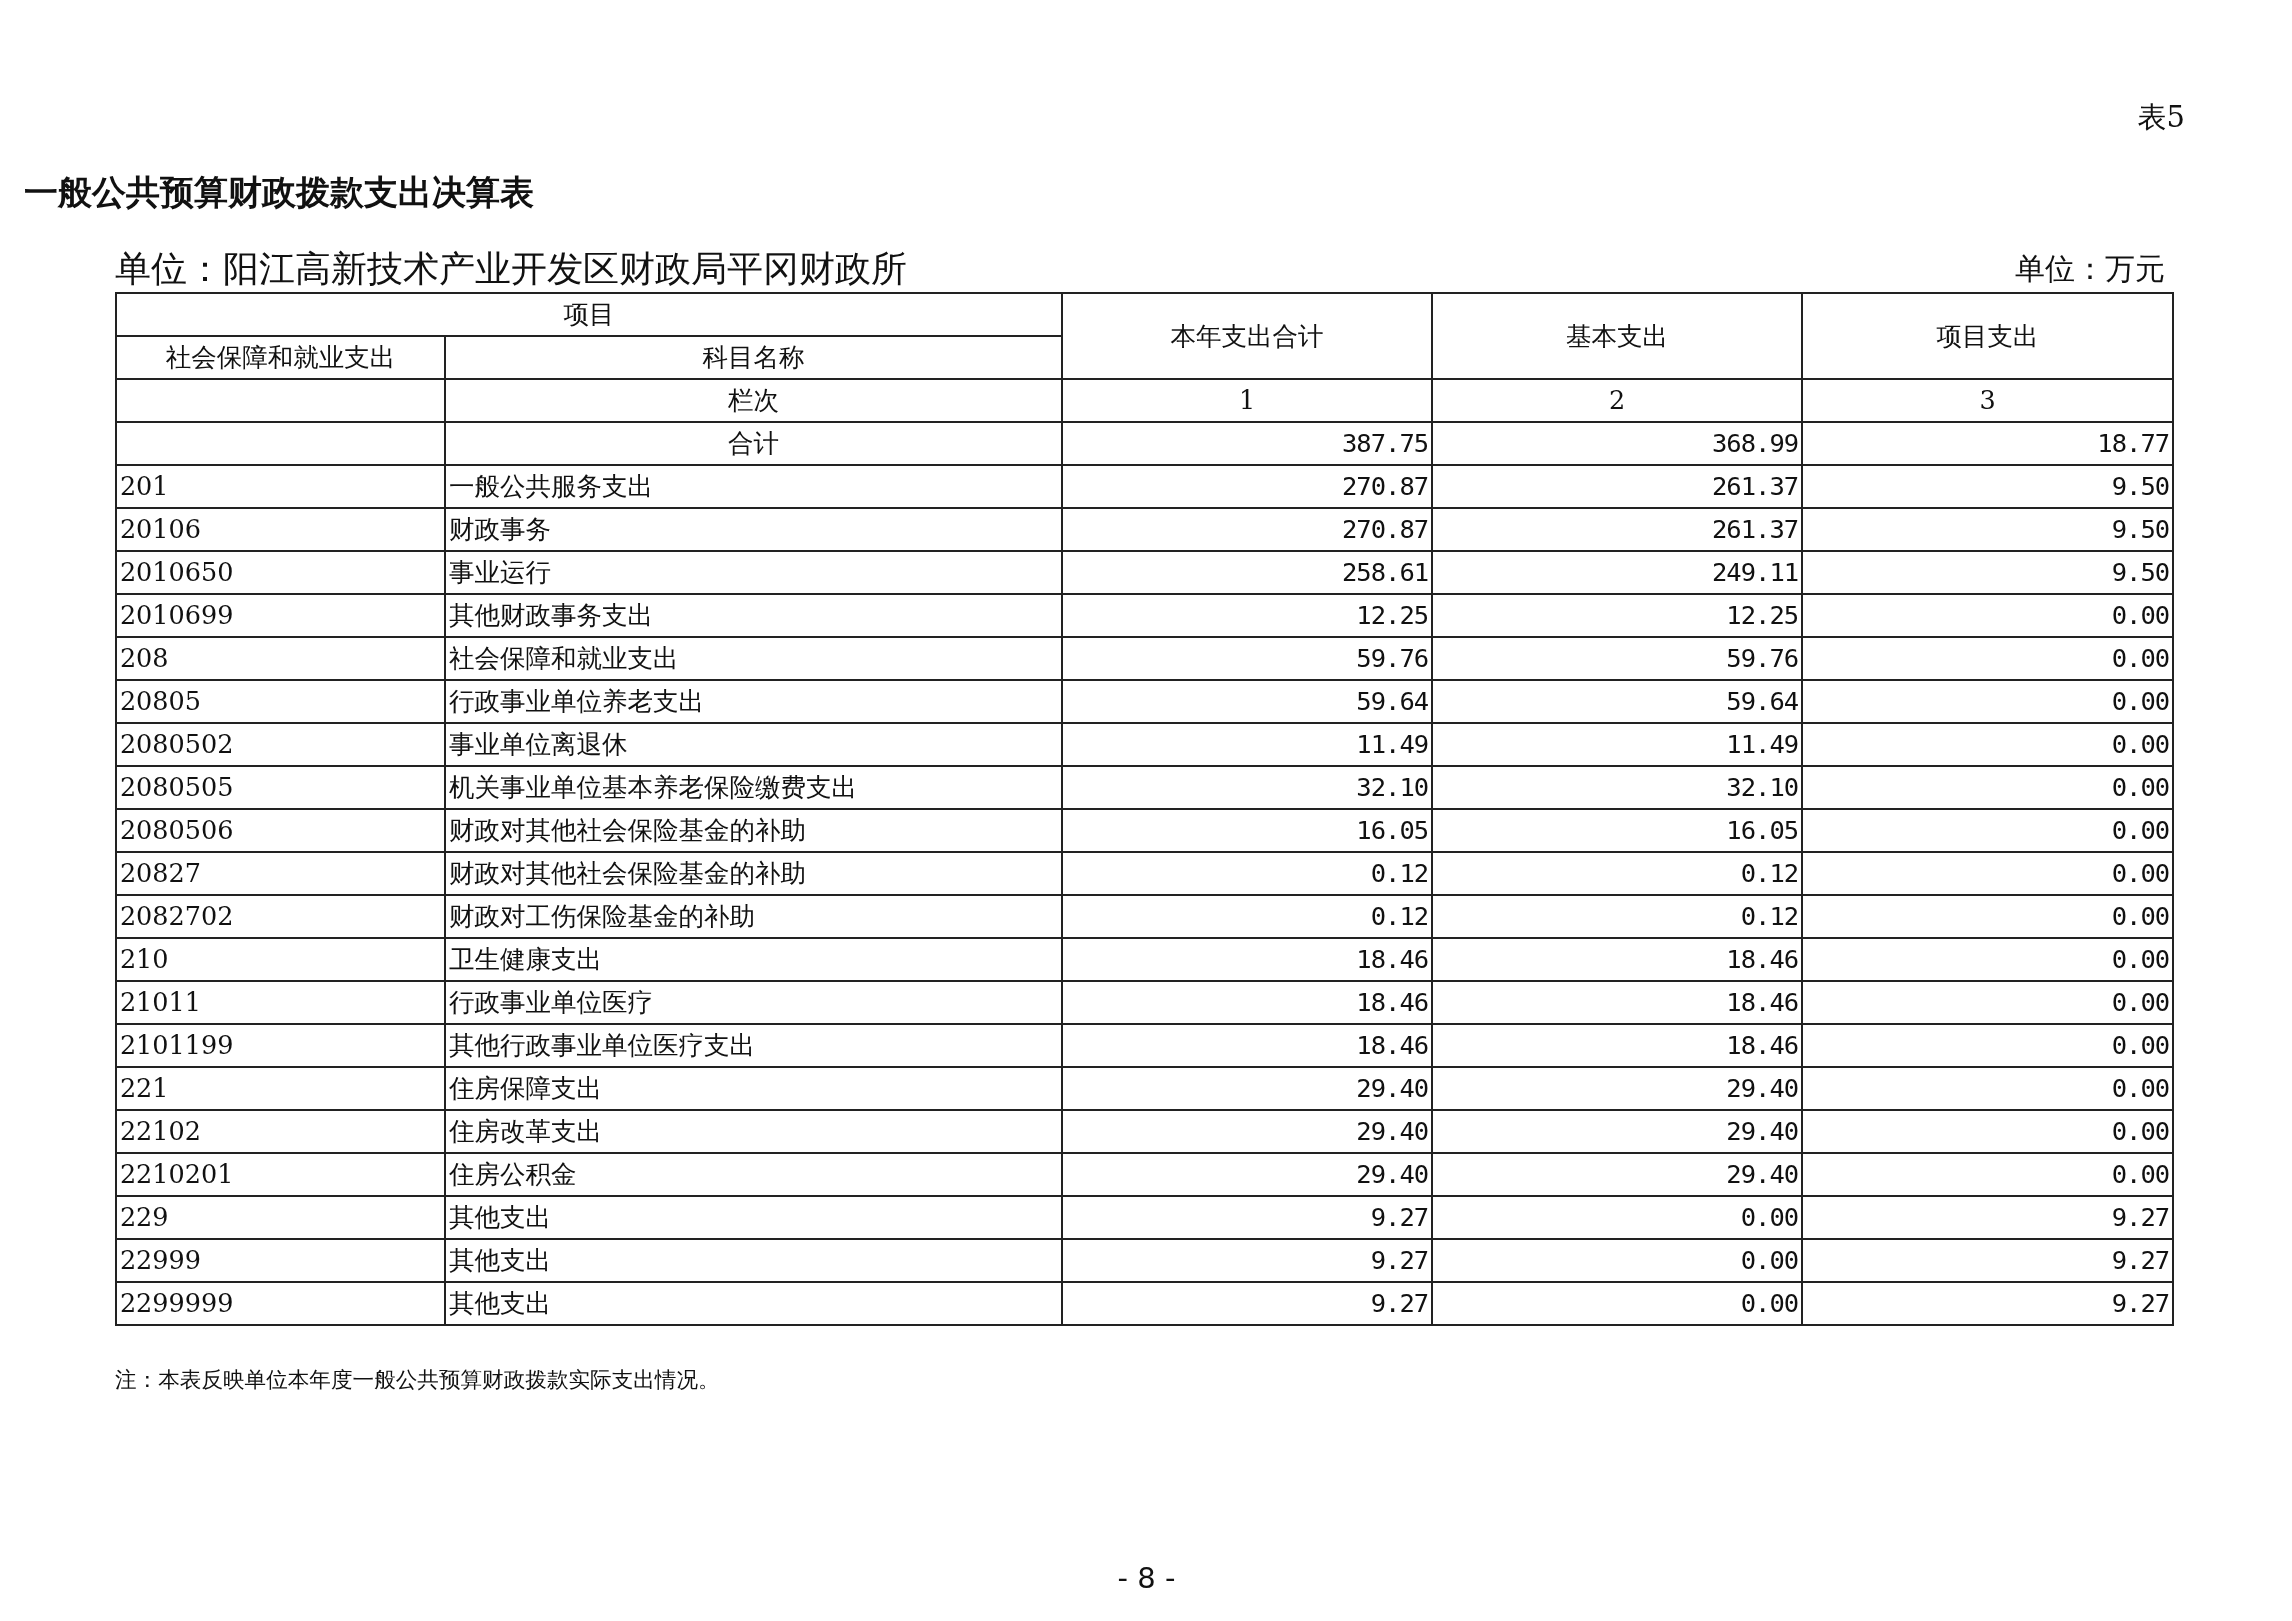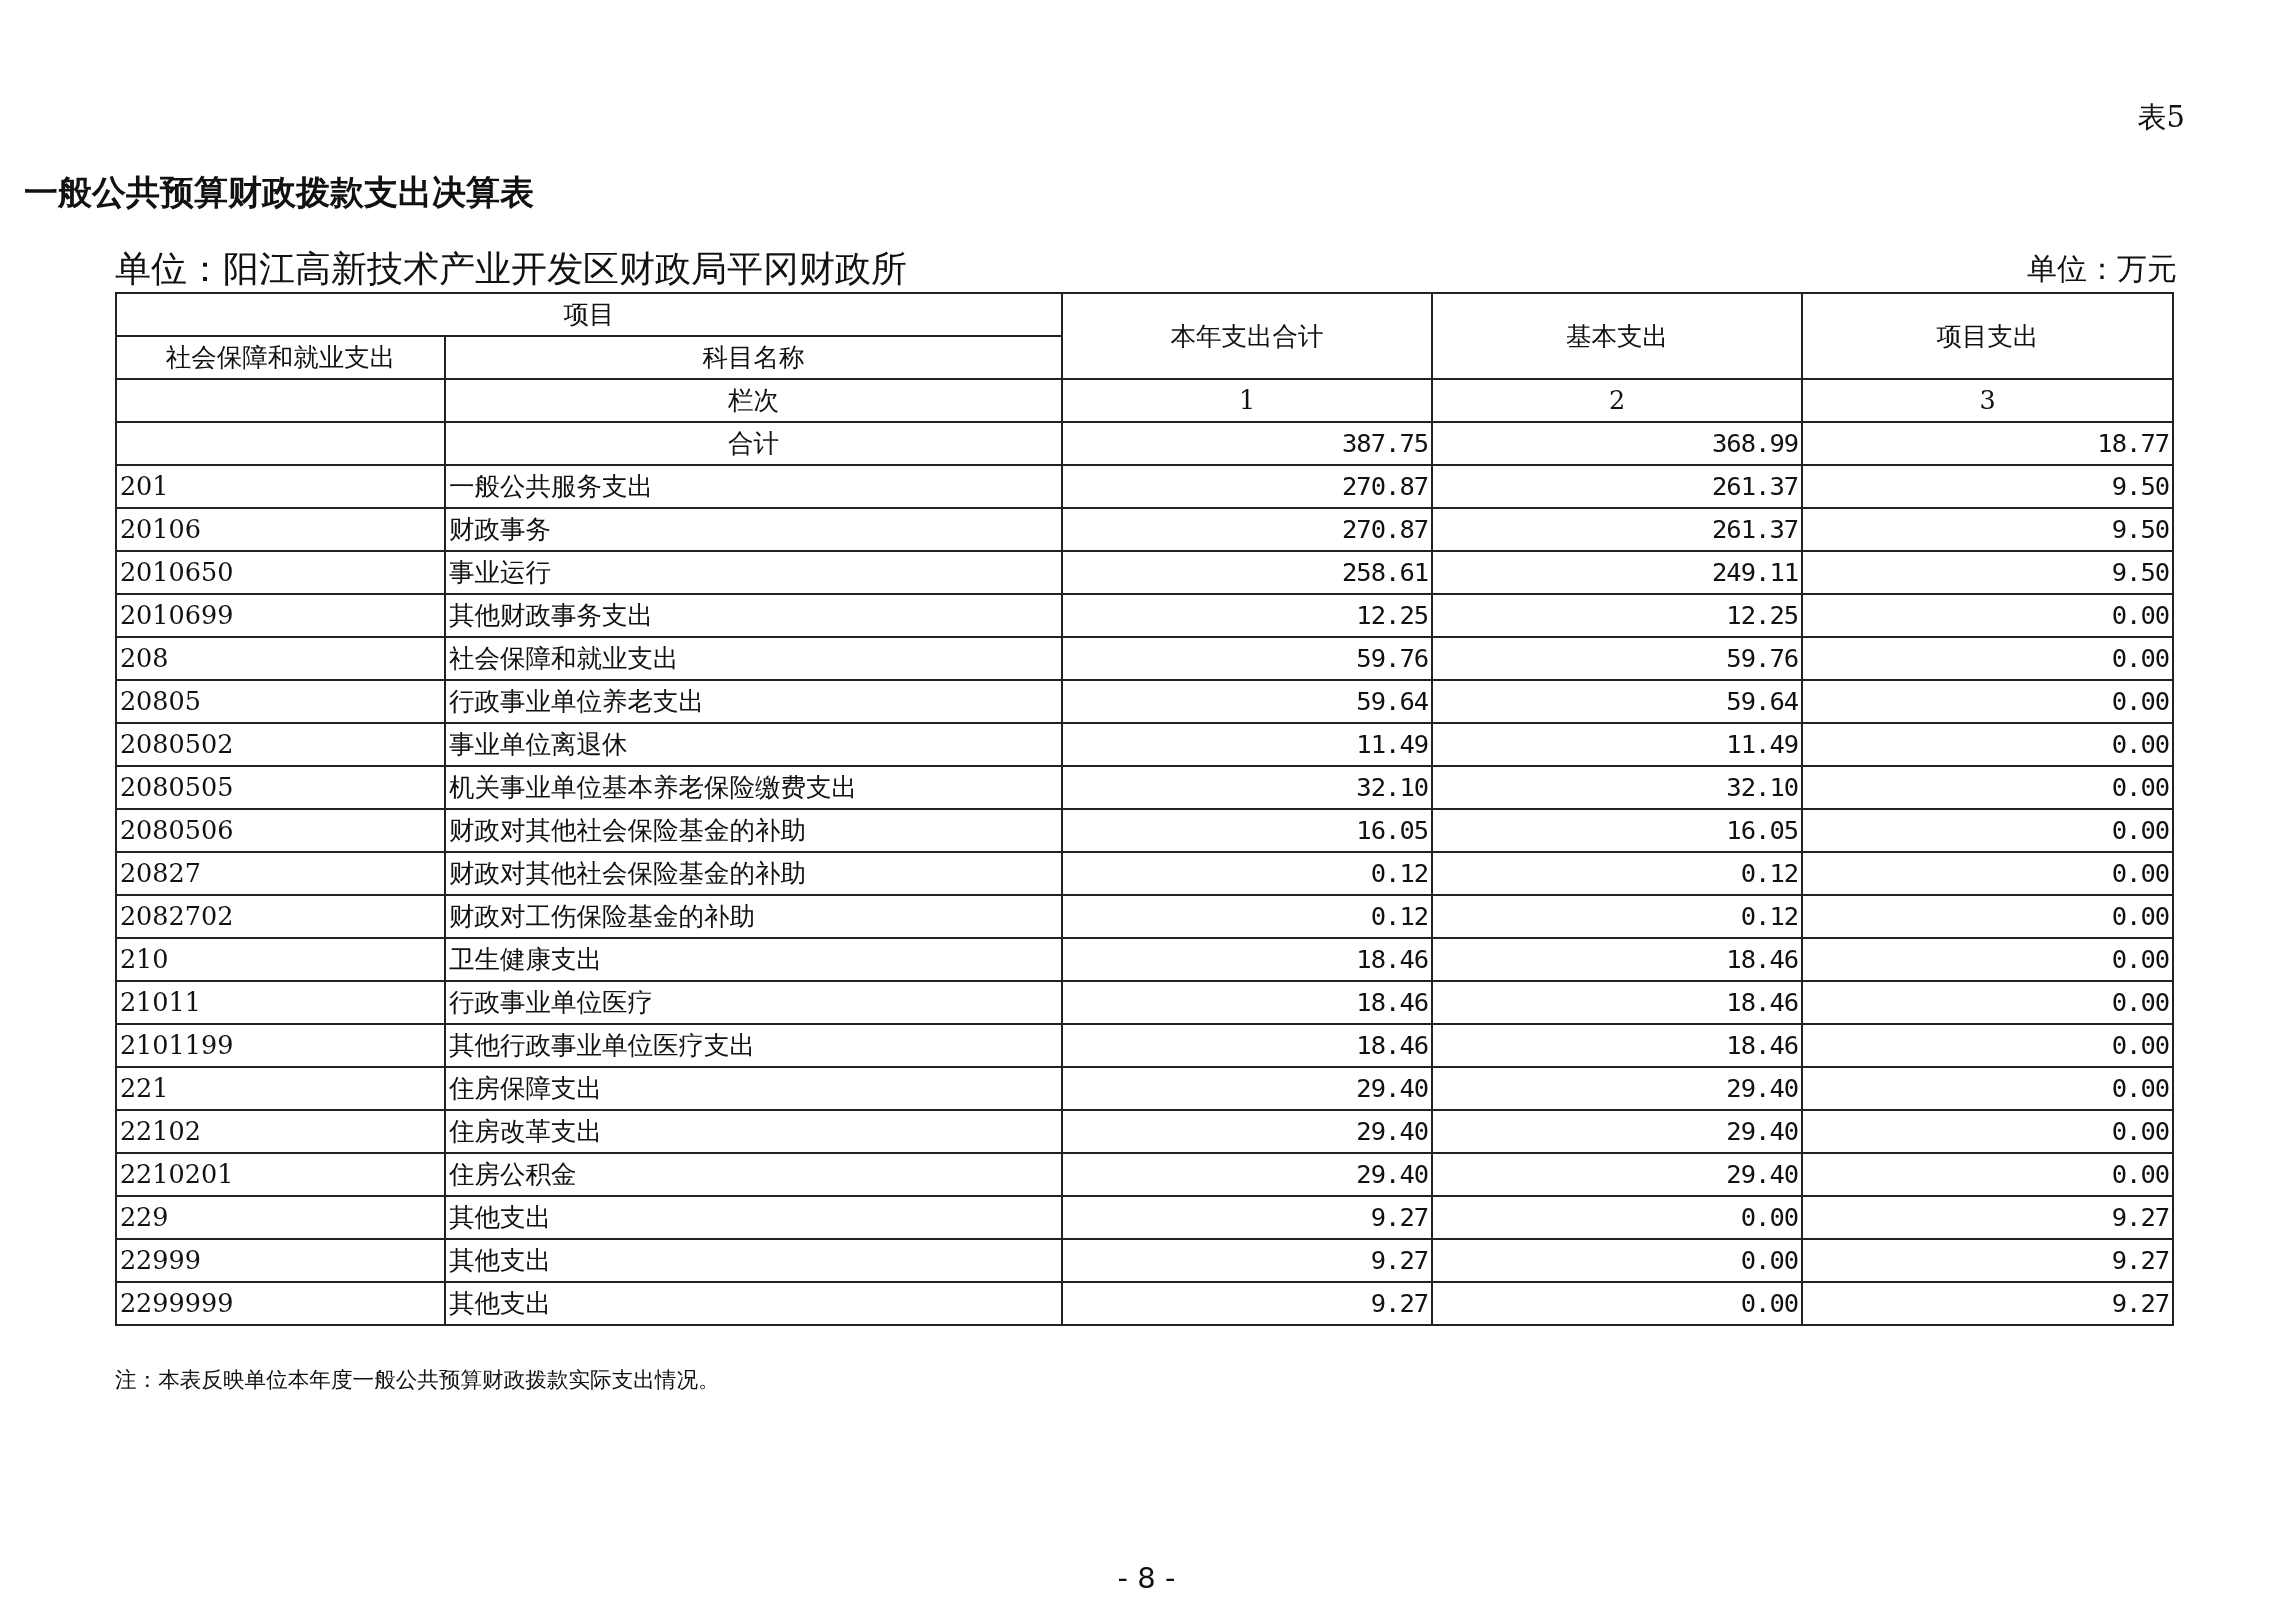--- a/index.html
+++ b/index.html
@@ -15,21 +15,21 @@
       position: absolute; left: 0; right: 0; top: 169px;
       text-align: left; font-size: 34px; font-weight: bold; line-height: 47px;
       font-family: "DejaVu Sans", "Liberation Sans", sans-serif;
       margin-left: 24px;
     }
     .unit-left {
       position: absolute; left: 115px; top: 249px;
       font-size: 36px; line-height: 39px;
     }
     .unit-right {
-      position: absolute; right: 116px; top: 249px;
+      position: absolute; right: 128px; top: 249px;
       font-size: 30px; line-height: 39px;
     }
     table.main {
       position: absolute; left: 115px; top: 292px;
       width: 2058px; border-collapse: collapse; table-layout: fixed;
       border: 2px solid #15803d;
     }
     table.main td {
       border: 2px solid #222; height: 41px; padding: 0 2.9px;
       font-size: 25.5px; line-height: 29px; white-space: nowrap; overflow: hidden;

